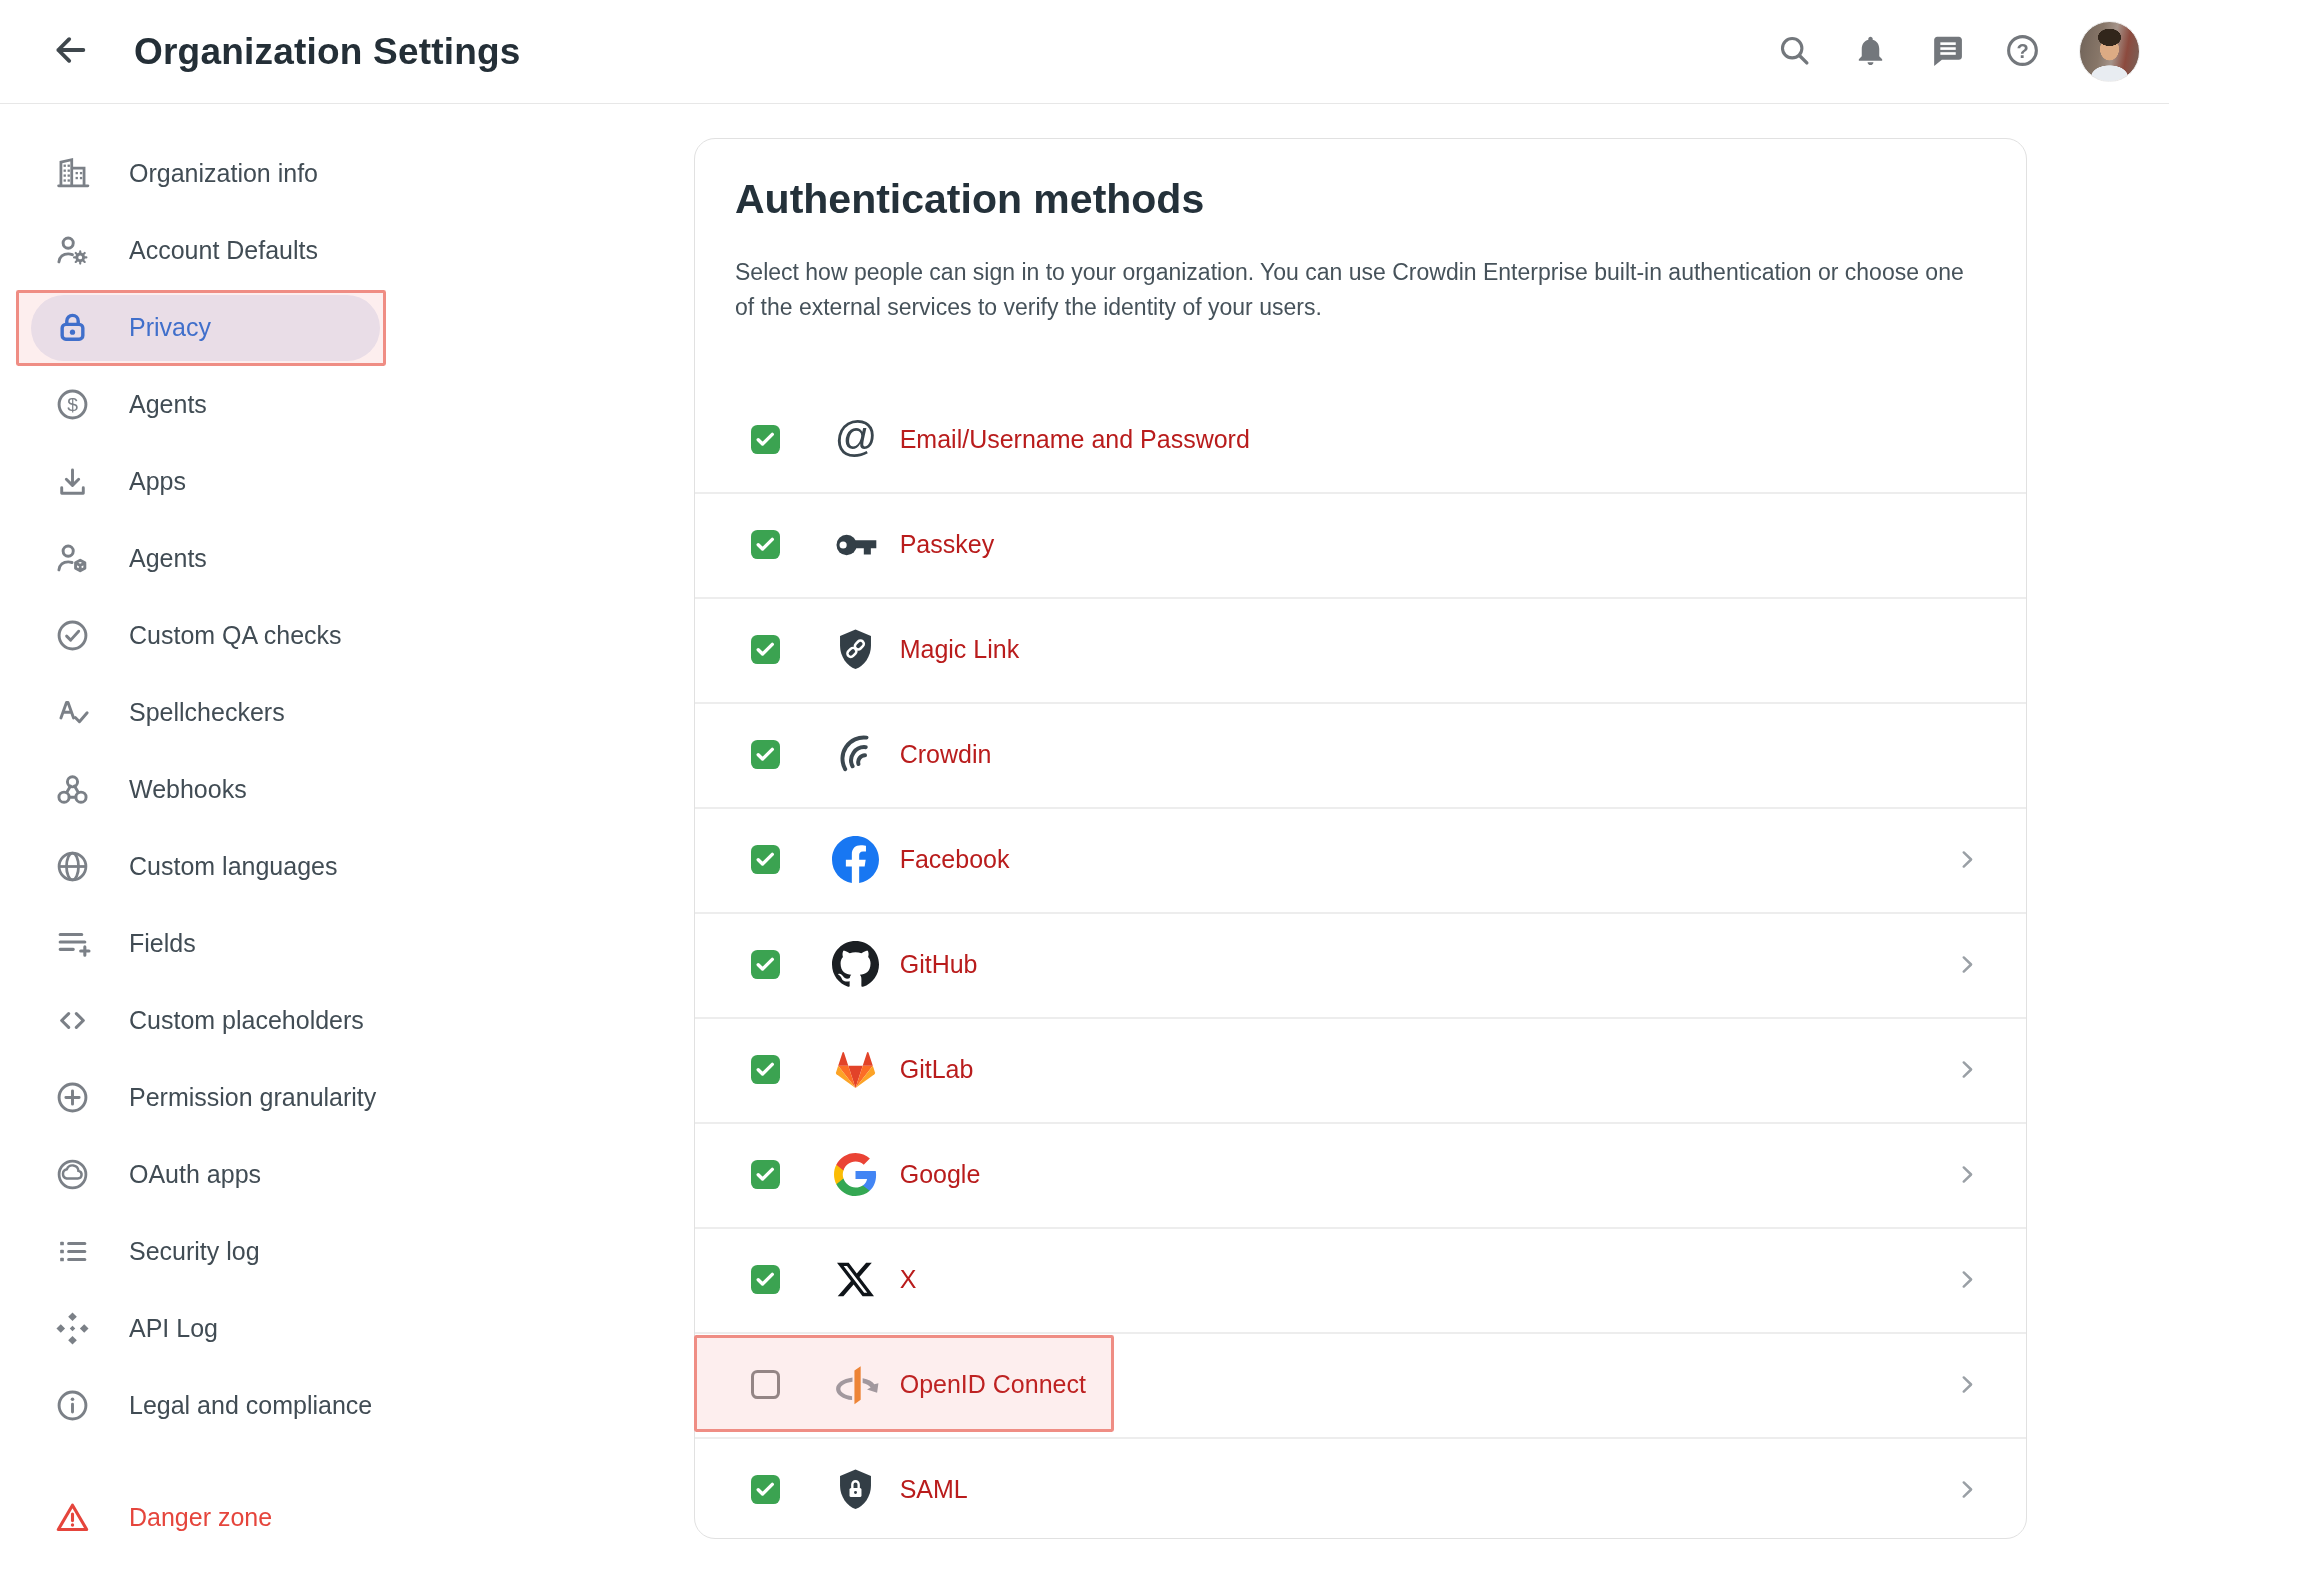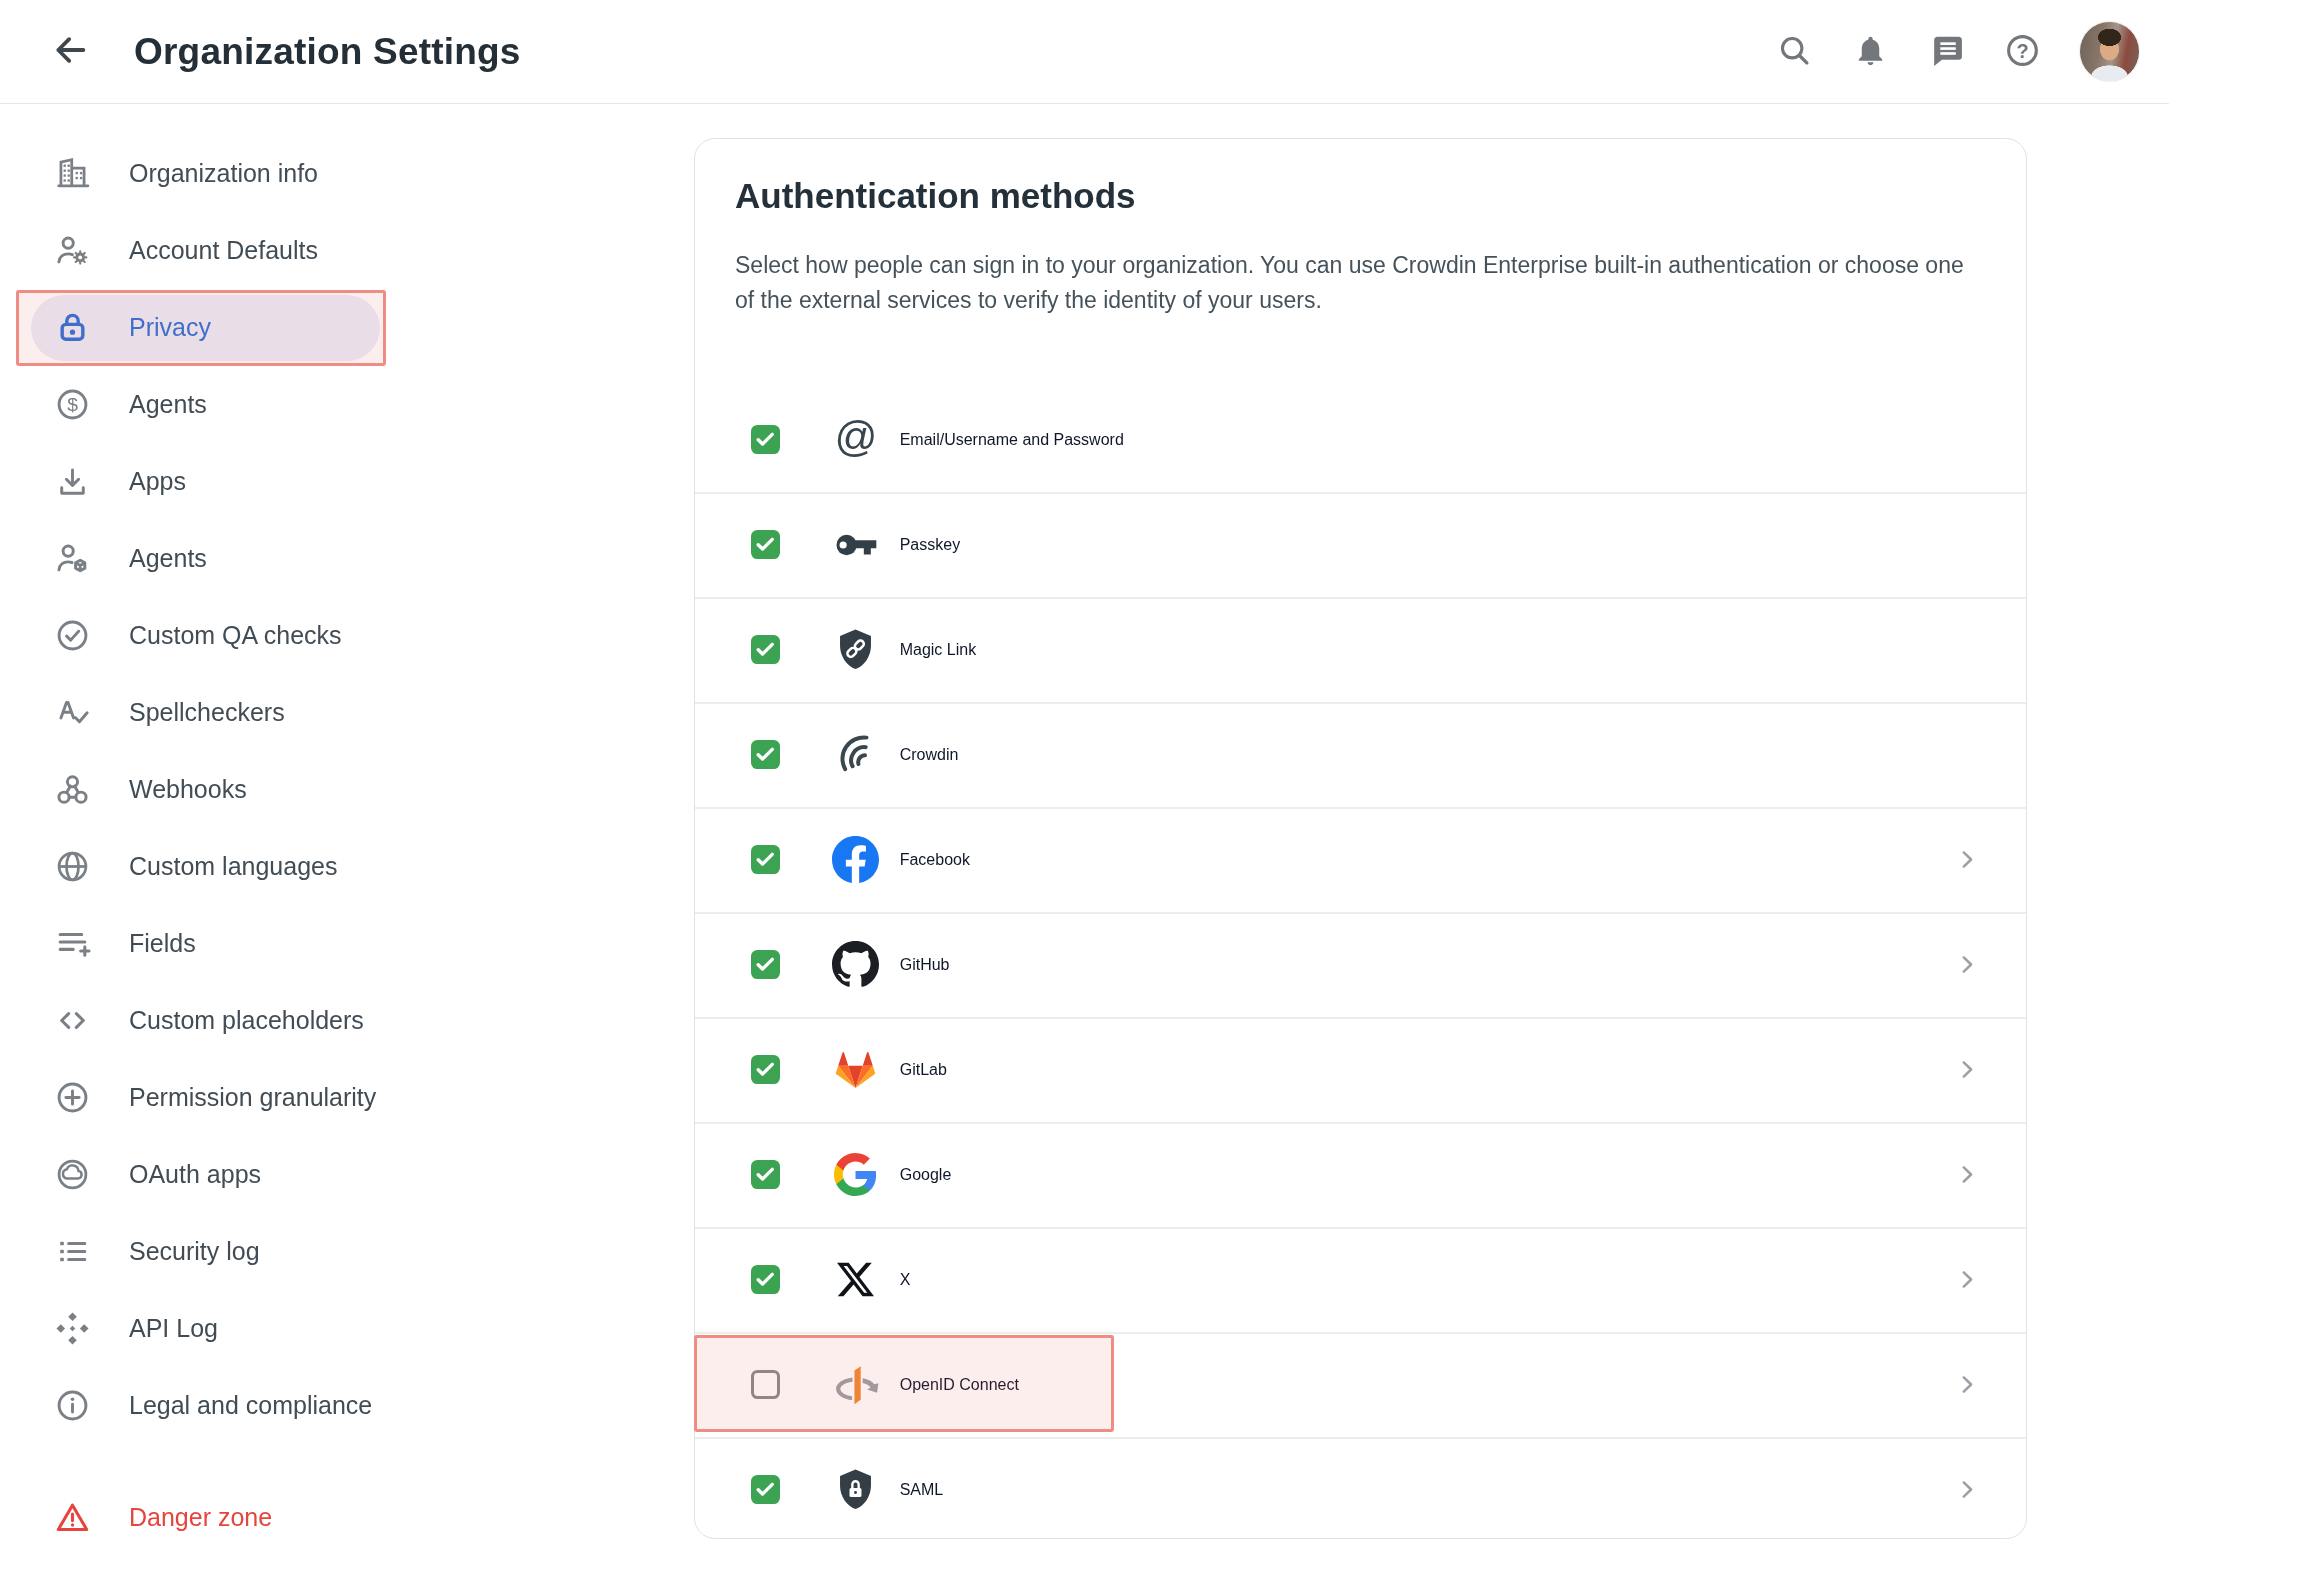--- a/index.html
+++ b/index.html
@@ -41,30 +41,30 @@
     background:#e9ecf8;border-radius:33px;
   }
   .side-item.active .label{color:#2d72d8;font-weight:500;}
   .side-item.danger{margin-top:35px;}
   .side-item.danger .label{color:#e5453c;}
   
   .card{
     position:absolute;left:694px;top:138px;width:1333px;height:1401px;
     background:#fff;border:1.6px solid #e1e1e1;border-radius:21px;box-sizing:border-box;
   }
-  .card-title{margin:37px 0 8px 40px;font-size:35px;font-weight:700;color:#24313a;}
+  .card-title{margin:37px 0 8px 40px;font-size:41px;font-weight:700;color:#24313a;}
   .card-desc{margin:32px 40px 0 40px;font-size:23px;line-height:35px;color:#46525a;max-width:1244px;}
   .rows{position:absolute;left:0;top:248px;right:0;}
   .mrow{height:105px;display:flex;align-items:center;position:relative;}
   .mrow + .mrow::before{content:"";position:absolute;top:0;left:0;right:0;height:1.6px;background:#ededed;}
   .cb{width:29px;height:29px;margin-left:56px;border-radius:6.4px;flex:none;box-sizing:border-box;cursor:pointer;}
   .cb.checked{background:#3BA351;display:flex;align-items:center;justify-content:center;}
   .cb.unchecked{border:3.2px solid #8b8b8b;background:transparent;}
   .row-icon{width:53px;height:53px;margin-left:49px;display:flex;align-items:center;justify-content:center;flex:none;}
-  .row-label{margin-left:17.7px;font-size:16px;color:#0f172a;text-align:right;}
+  .row-label{margin-left:17.7px;font-size:25px;color:#b91c1c;text-align:right;}
   .chev{position:absolute;right:45px;top:50%;transform:translateY(-50%);cursor:pointer;
     display:flex;align-items:center;justify-content:center;width:29px;height:29px;}
   
   .annotation{
     position:absolute;border:3.2px solid #ef8d84;background:rgba(236,84,92,0.10);
     box-sizing:border-box;z-index:20;pointer-events:none;border-radius:2.4px;
   }
   #ann-privacy{left:16px;top:290px;width:370px;height:76px;}
   #ann-openid{left:694px;top:1335px;width:420px;height:97px;}
 </style>

